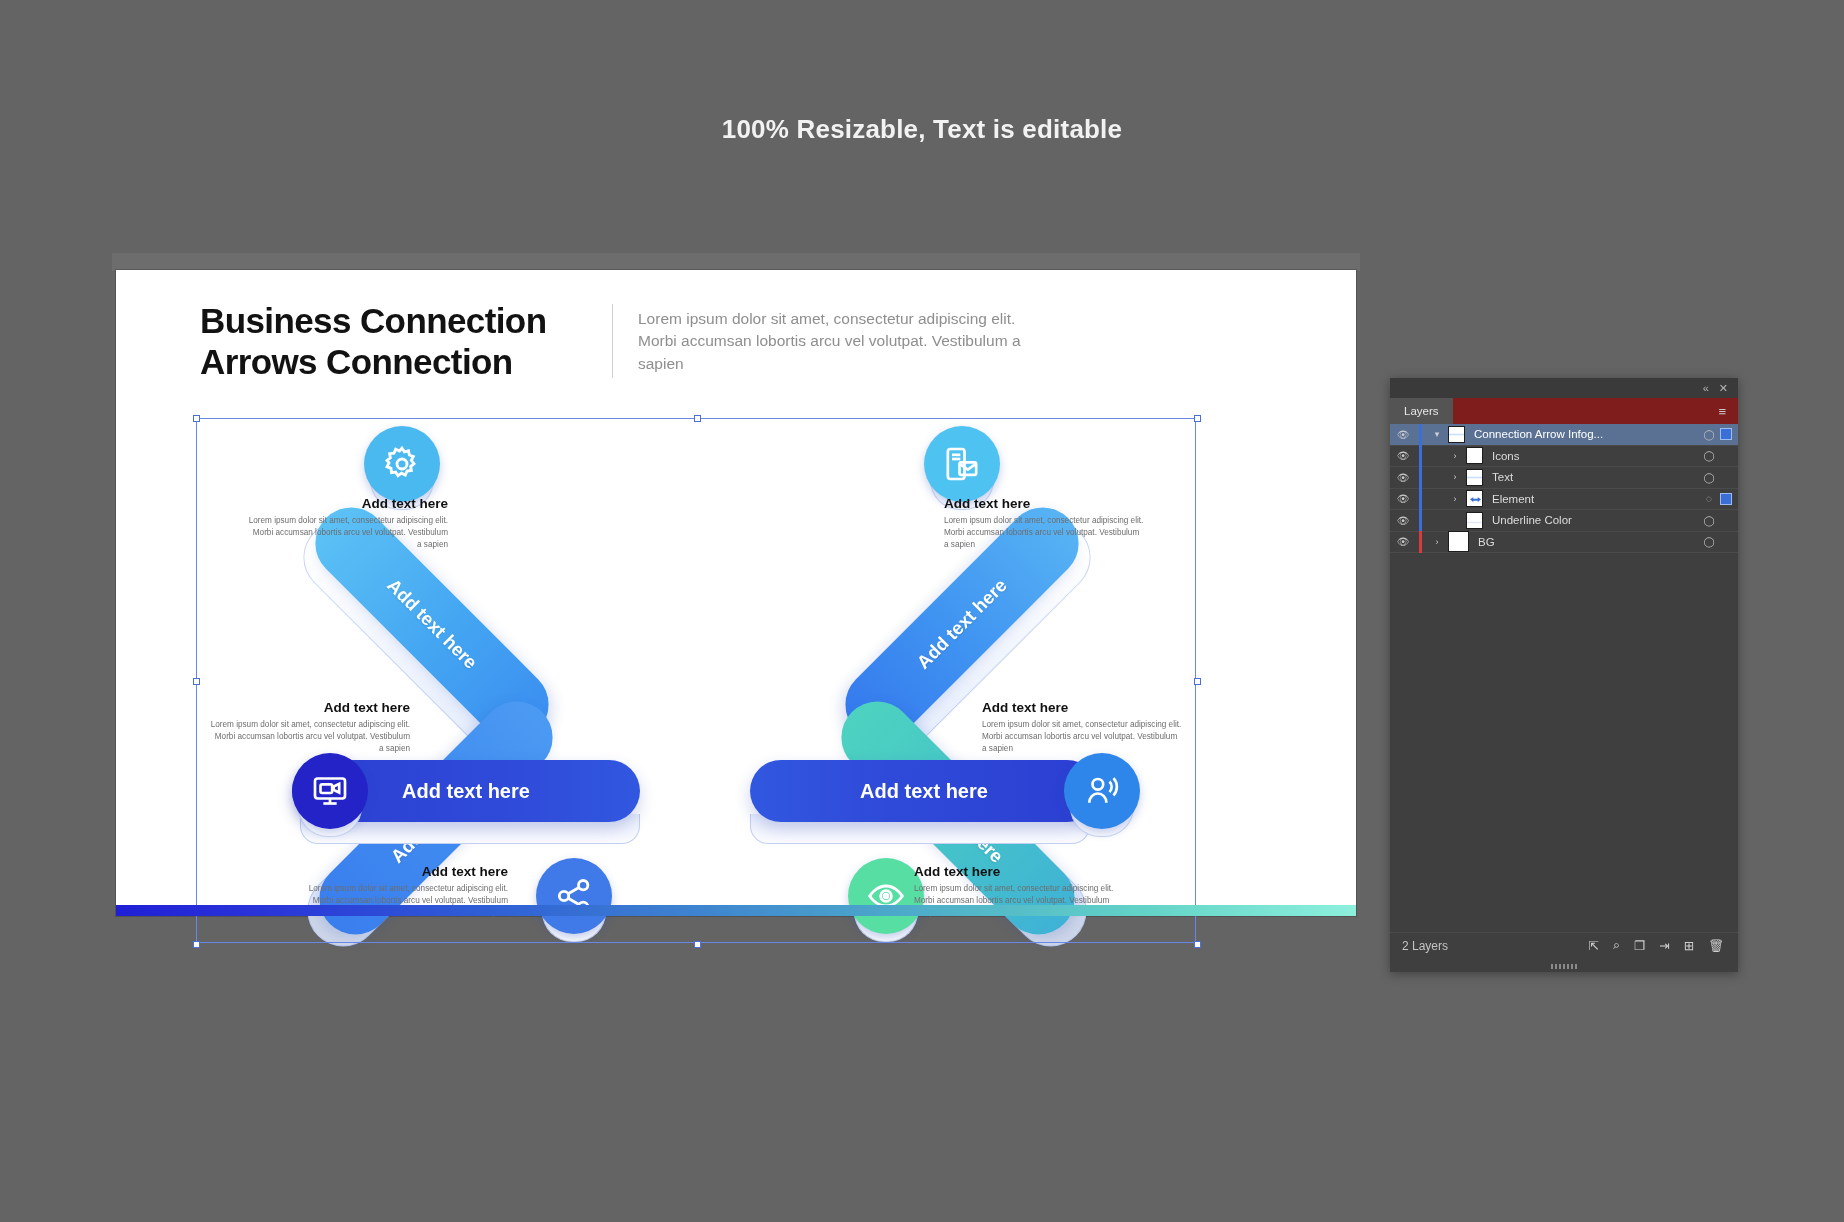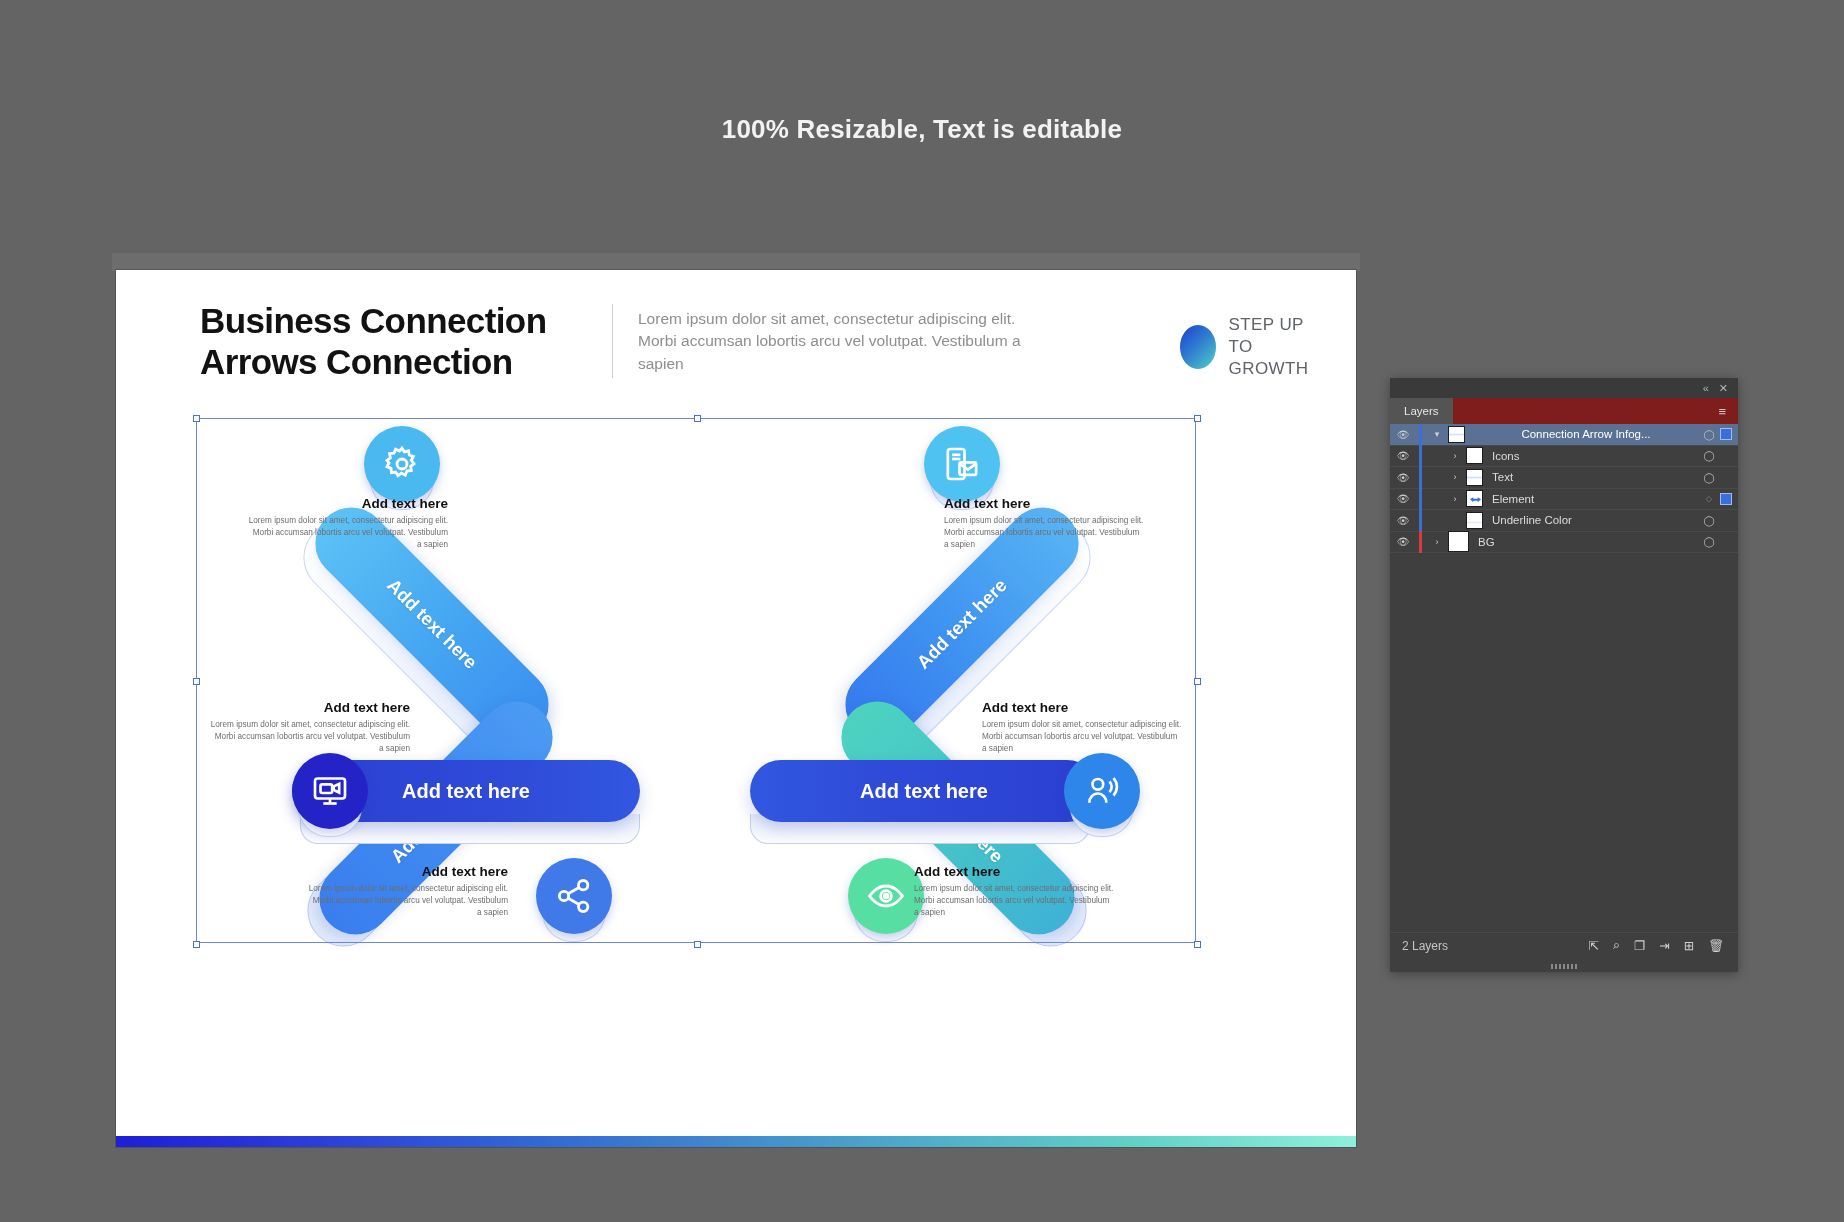--- a/index.html
+++ b/index.html
@@ -15,21 +15,21 @@
   .top-caption {
     position: absolute; left: 0; top: 114px; width: 1844px;
     text-align: center;
     font-size: 26px; font-weight: bold; color: #f2f2f2;
     letter-spacing: .2px;
   }
 
   
   .artboard {
     position: absolute; left: 116px; top: 270px;
-    width: 1240px; height: 877px;
+    width: 1240px; height: 646px;
     background: #ffffff;
     box-shadow: 0 0 0 1px rgba(0,0,0,.18);
   }
   .artboard-shadow {
     position: absolute; left: 112px; top: 253px;
     width: 1248px; height: 18px;
     background: rgba(255,255,255,.06);
   }
   .bottom-strip {
     position: absolute; left: 0; bottom: 0; width: 1240px; height: 11px;
@@ -176,21 +176,21 @@
   }
   .lr-thumb.elem::after {
     content: ""; position: absolute; left: 3px; top: 6px; width: 11px; height: 5px;
     background: #3b6fd8;
     clip-path: polygon(0 40%,30% 0,30% 30%,70% 30%,70% 0,100% 40%,70% 100%,70% 70%,30% 70%,30% 100%);
   }
   .lr-thumb.under {
     background: linear-gradient(180deg,#fff 55%,#dfe6f6 62%,#fff 72%);
   }
   .lr-name { flex: 1; padding-left: 9px; color: #dcdcdc; white-space: nowrap; overflow: hidden; }
-  .layer-row.sel .lr-name { color: #ffffff; text-align: center; }
+  .layer-row.sel .lr-name { color: #ffffff; }
   .lr-circle {
     width: 22px; text-align: center; font-size: 10px; color: #c2c2c2;
   }
   .lr-sw { width: 12px; height: 12px; background: #3b6fd8; border: 1px solid #9fbcf0; margin-right: 6px; }
   .lr-sw.hide { visibility: hidden; }
   .panel-footer {
     position: absolute; left: 0; bottom: 14px; width: 348px; height: 26px;
     display: flex; align-items: center; background: #3f3f3f;
     border-top: 1px solid #4a4a4a;
   }
@@ -214,27 +214,20 @@
 
   <div class="artboard">
 
     <div class="hdr">
       <div class="hdr-title">
         <span>Business Connection</span><br>
         <span>Arrows Connection</span>
       </div>
       <div class="hdr-rule"></div>
       <div class="hdr-sub">Lorem ipsum dolor sit amet, consectetur adipiscing elit. Morbi accumsan lobortis arcu vel volutpat. Vestibulum a sapien</div>
-      <div class="logo">
-        <div class="logo-mark"></div>
-        <div class="logo-txt">
-          <div>STEP UP</div>
-          <div>TO GROWTH</div>
-        </div>
-      </div>
     </div>
 
     <div class="stage">
 
       <div class="arm-ghost" style="left:188px; top:70px; width:72px; height:300px; transform:rotate(-45deg);"></div>
       <div class="arm-ghost" style="left:742px; top:70px; width:72px; height:300px; transform:rotate(45deg);"></div>
       <div class="arm-ghost" style="left:192px; top:262px; width:72px; height:300px; transform:rotate(45deg);"></div>
       <div class="arm-ghost" style="left:738px; top:262px; width:72px; height:300px; transform:rotate(-45deg);"></div>
 
       <div class="arm" style="left:200px; top:56px; width:72px; height:300px; transform:rotate(-45deg);

